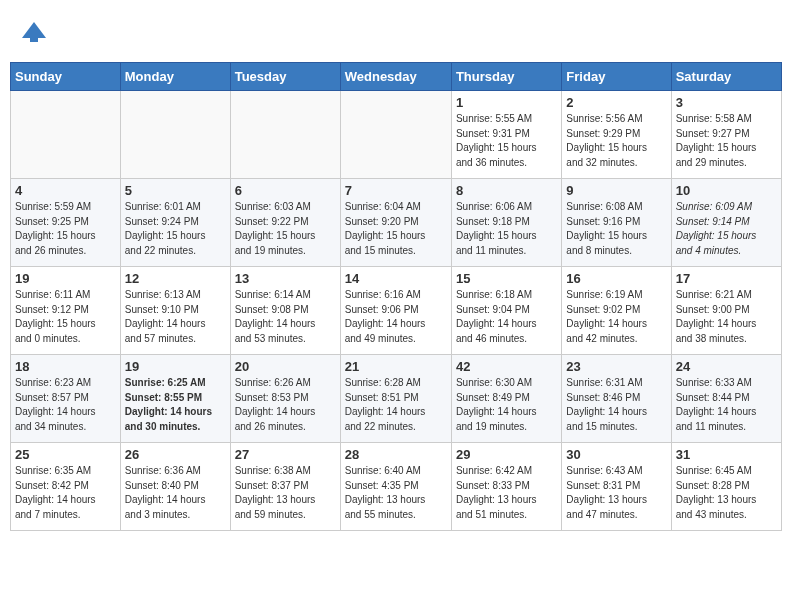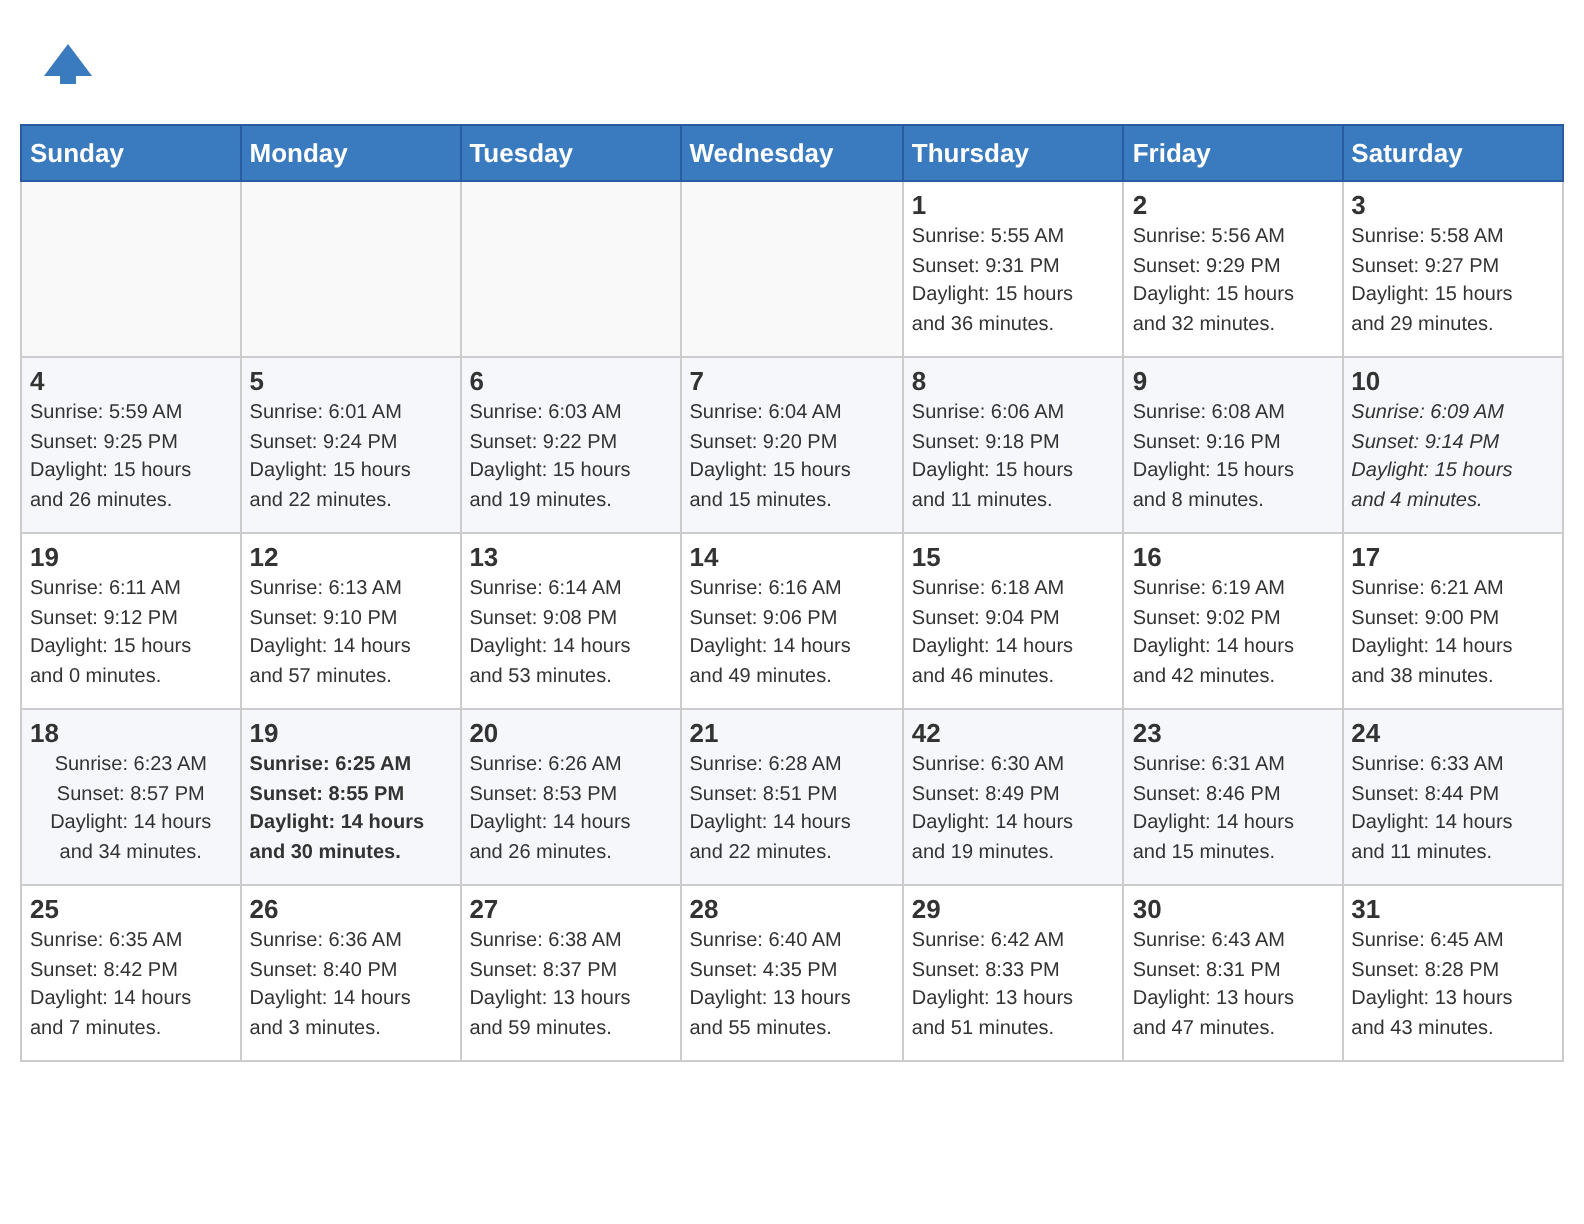--- a/index.html
+++ b/index.html
@@ -253,21 +253,21 @@
           <span class="day-number">17</span>
           <div class="day-info" style="white-space: pre-line;">Sunrise: 6:21 AM
 Sunset: 9:00 PM
 Daylight: 14 hours
 and 38 minutes.</div>
         </td>
       </tr>
       <tr>
         <td>
           <span class="day-number">18</span>
-          <div class="day-info" style="white-space: pre-line; text-align: center;">Sunrise: 6:23 AM
+          <div class="day-info" style="white-space: pre-line;">Sunrise: 6:23 AM
 Sunset: 8:57 PM
 Daylight: 14 hours
 and 34 minutes.</div>
         </td>
         <td>
           <span class="day-number">19</span>
           <div class="day-info" style="white-space: pre-line; font-weight: bold;">Sunrise: 6:25 AM
 Sunset: 8:55 PM
 Daylight: 14 hours
 and 30 minutes.</div>

